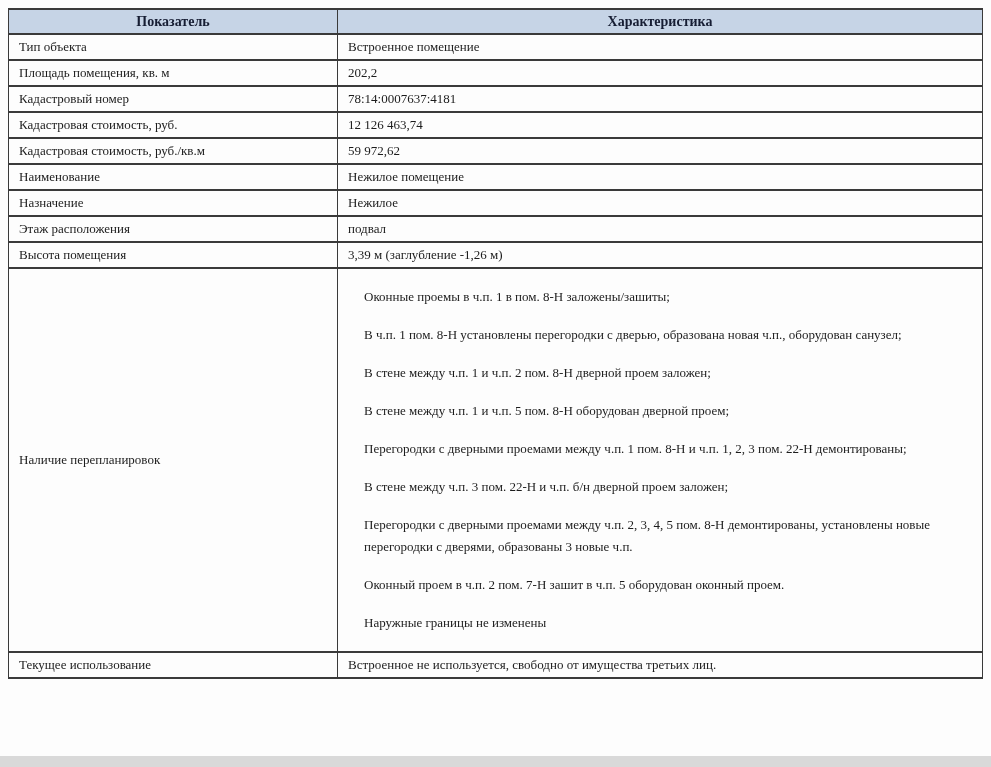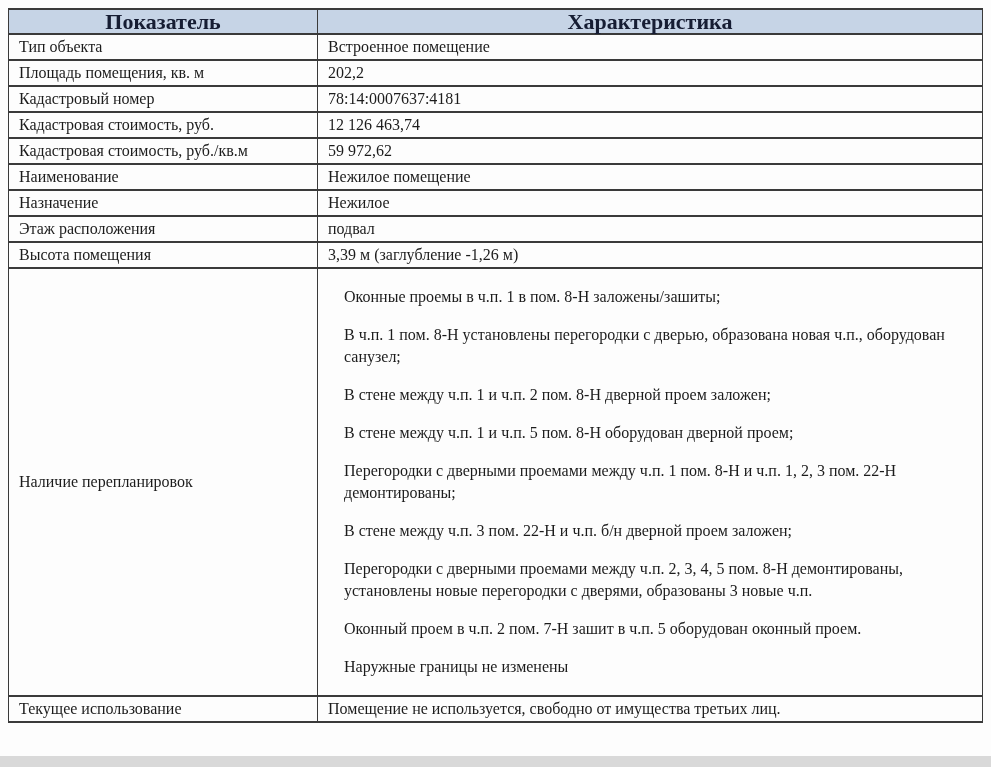--- a/index.html
+++ b/index.html
@@ -21,34 +21,34 @@
   table.spec-table {
     width: 975px;
     border-collapse: collapse;
     table-layout: fixed;
   }
   .spec-table th,
   .spec-table td {
     border: 2px solid #3a3a3a;
     border-left-width: 1.5px;
     border-right-width: 1.5px;
-    font-size: 16px;
+    font-size: 13px;
     line-height: 22px;
     padding: 1px 10px 1px 10px;
     vertical-align: middle;
     word-wrap: break-word;
   }
   .spec-table th {
     background: #c6d4e6;
     color: #161d33;
     font-weight: bold;
     text-align: center;
     height: 23px;
-    padding: 0 14px;
-    font-size: 22px;
+    padding: 0 24px;
+    font-size: 14px;
   }
   .spec-table .c1 { width: 280px; }
   .spec-table td.c2 { }
   .spec-table td.multiline div { margin: 16px; }
   .footer-strip {
     position: absolute;
     left: 0;
     bottom: 0;
     width: 100%;
     height: 11px;
@@ -112,18 +112,18 @@
             <div>В стене между ч.п. 1 и ч.п. 5 пом. 8-Н оборудован дверной проем;</div>
             <div>Перегородки с дверными проемами между ч.п. 1 пом. 8-Н и ч.п. 1, 2, 3 пом. 22-Н демонтированы;</div>
             <div>В стене между ч.п. 3 пом. 22-Н и ч.п. б/н дверной проем заложен;</div>
             <div>Перегородки с дверными проемами между ч.п. 2, 3, 4, 5 пом. 8-Н демонтированы, установлены новые перегородки с дверями, образованы 3 новые ч.п.</div>
             <div>Оконный проем в ч.п. 2 пом. 7-Н зашит в ч.п. 5 оборудован оконный проем.</div>
             <div>Наружные границы не изменены</div>
           </td>
       </tr>
       <tr>
         <td class="c1">Текущее использование</td>
-        <td class="c2">Помещение не используется, свободно от имущества третьих лиц.</td>
+        <td class="c2">Встроенное не используется, свободно от имущества третьих лиц.</td>
       </tr>
     </tbody>
   </table>
   <div class="footer-strip"></div>
 </div>
 
 </body></html>

